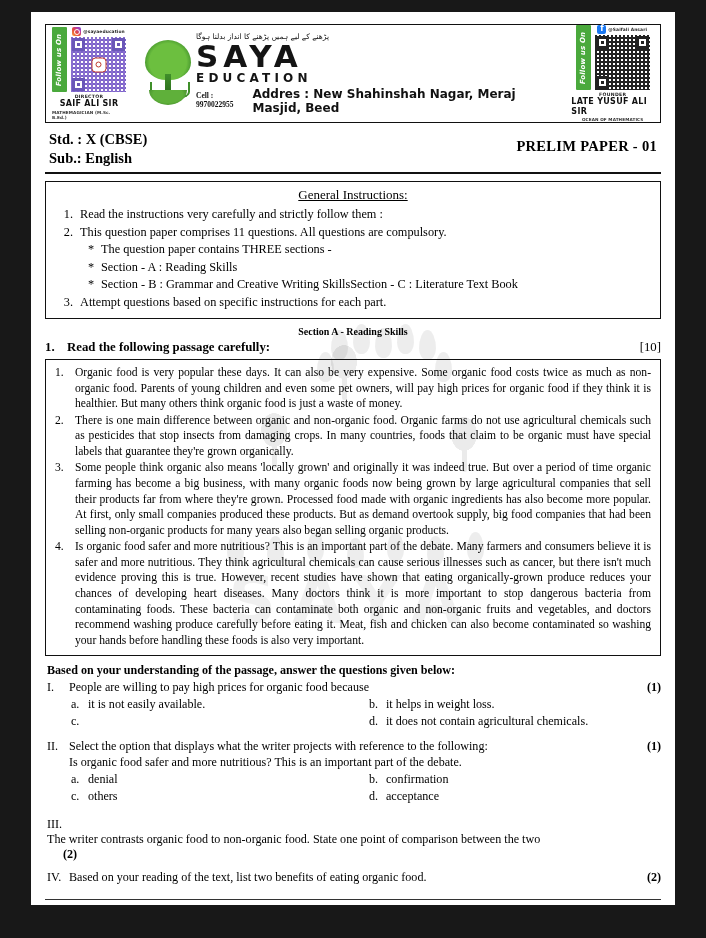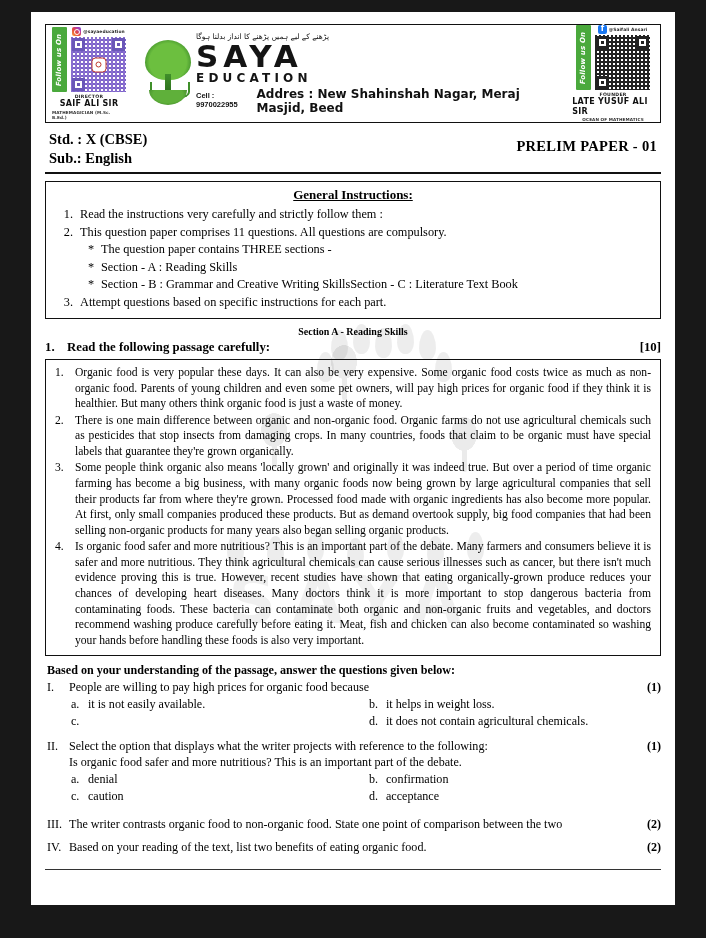--- a/index.html
+++ b/index.html
@@ -313,21 +313,21 @@
     line-height: 1;
     margin-top: 1px;
   }
   .contact-row {
     display: flex;
     align-items: baseline;
     gap: 8px;
     margin-top: 3px;
   }
   .cell-txt {
-    font-family: Liberation Sans, sans-serif;
+    font-family: Liberation Serif, serif;
     font-size: 7.5px;
     font-weight: 700;
     color: #111;
   }
   .addr-txt {
     font-family: "DejaVu Sans", sans-serif;
     font-size: 12px;
     font-weight: 700;
     color: #111;
   }
@@ -362,21 +362,21 @@
     position: relative;
     z-index: 2;
     border: 1.4px solid #111;
     margin-top: 7px;
     padding: 5px 10px 7px 10px;
     box-sizing: border-box;
   }
   .instr-title {
     text-align: center;
     font-size: 13px;
-    font-weight: 700;
+    font-weight: 400;
     text-decoration: underline;
     margin-bottom: 3px;
   }
   .instr-item {
     display: flex;
     font-size: 12.3px;
     line-height: 1.42;
   }
   .instr-num {
     width: 24px;
@@ -413,21 +413,21 @@
     font-size: 12.8px;
     font-weight: 700;
     margin-top: 3px;
   }
   .q-num {
     width: 22px;
     flex: none;
   }
   .q-marks {
     margin-left: auto;
-    font-weight: 700;
+    font-weight: 400;
     padding-left: 20px;
   }
 
   
   .passage-box {
     position: relative;
     z-index: 2;
     border: 1.2px solid #111;
     margin-top: 4px;
     padding: 5px 9px 6px 9px;
@@ -702,29 +702,29 @@
     <div class="opt">
       <span class="ol">a.</span>
       <span>denial</span>
     </div>
     <div class="opt">
       <span class="ol">b.</span>
       <span>confirmation</span>
     </div>
     <div class="opt">
       <span class="ol">c.</span>
-      <span>caution</span>
+      <span>others</span>
     </div>
     <div class="opt">
       <span class="ol">d.</span>
       <span>acceptance</span>
     </div>
   </div>
 
-  <div class="qrow" style="margin-top:12px;">
+  <div class="qrow" style="margin-top:12px;flex-direction:column;">
     <span class="rn">III.</span>
     <span class="qtext">The writer contrasts organic food to non-organic food. State one point of comparison between the two</span>
     <span class="mk">(2)</span>
   </div>
 
   <div class="qrow" style="margin-top:8px;">
     <span class="rn">IV.</span>
     <span class="qtext">Based on your reading of the text, list two benefits of eating organic food.</span>
     <span class="mk">(2)</span>
   </div>

